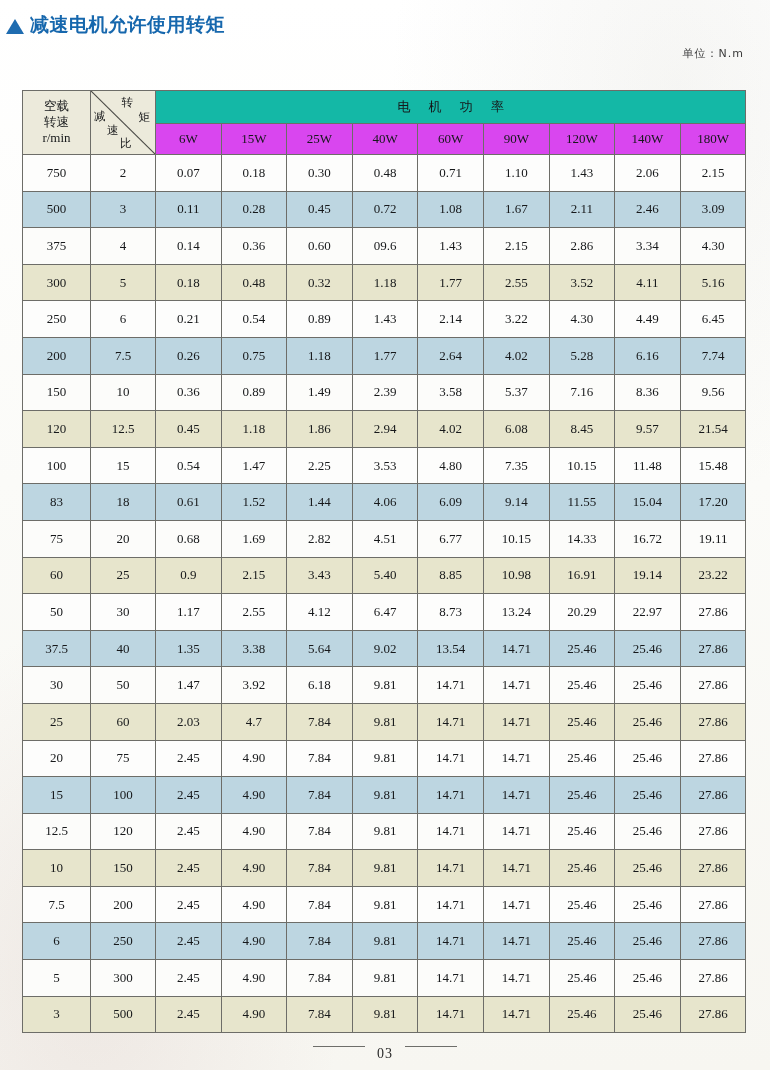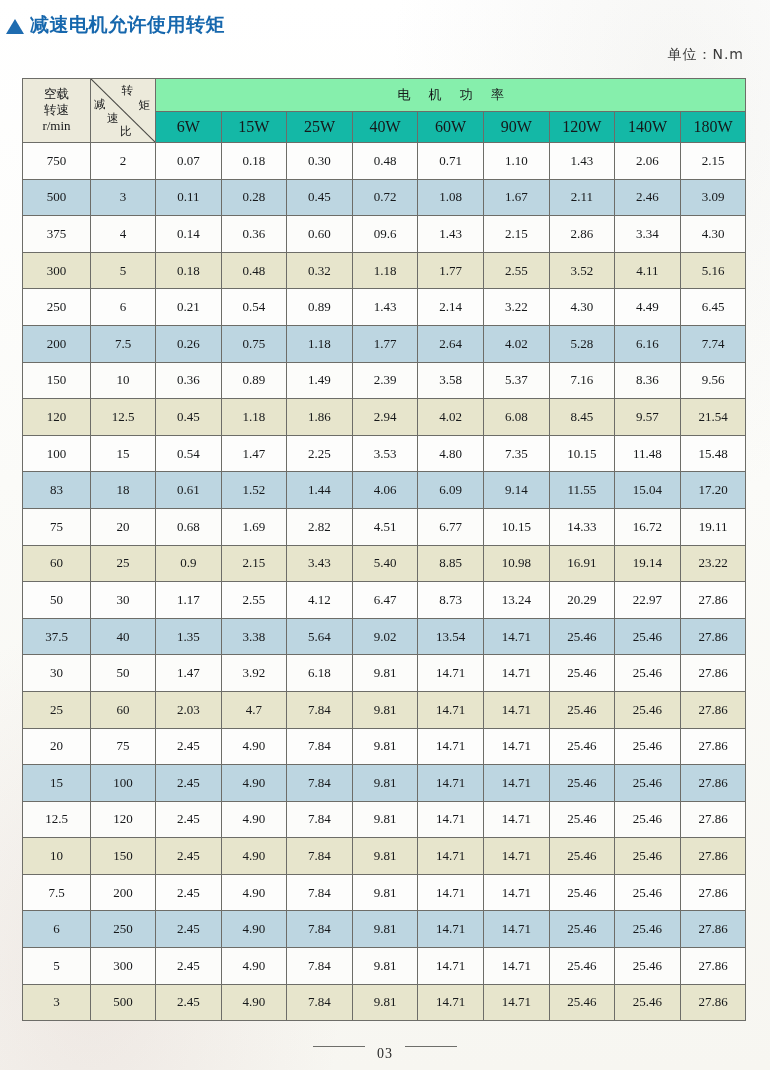--- a/index.html
+++ b/index.html
@@ -59,30 +59,30 @@
     letter-spacing: 0.5px;
     white-space: nowrap;
   }
 
   
   .unit-label {
     position: absolute;
     right: 26px;
     top: 46px;
     font-family: "DejaVu Sans", "Liberation Sans", sans-serif;
-    font-size: 14px;
+    font-size: 11px;
     color: #3a3a3a;
     letter-spacing: 1px;
   }
 
   
   .table-wrap {
     position: absolute;
     left: 22px;
-    top: 78px;
+    top: 90px;
     width: 596px;
   }
   table.spec {
     border-collapse: collapse;
     table-layout: fixed;
     width: 724px;
     font-size: 12.5px;
   }
   table.spec td, table.spec th {
     border: 1px solid #6d6d68;
@@ -92,27 +92,27 @@
     font-weight: normal;
     color: #16181a;
   }
   
   col.c-speed  { width: 68px; }
   col.c-ratio  { width: 65px; }
   col.c-pow    { width: 65.6px; }
 
   
   .hdr-cell {
-    background: #14b8a6;
+    background: #d946ef;
     height: 30px;
     font-family: "Liberation Serif", serif;
-    font-size: 16px;
+    font-size: 13px;
   }
   .hdr-group {
-    background: #86efac;
+    background: #14b8a6;
     height: 32px;
     font-family: "DejaVu Sans", "Liberation Sans", sans-serif;
     font-size: 13px;
     letter-spacing: 7px;
     text-indent: 7px;
     color: #17181a;
   }
   .hdr-left {
     background: #eceadb;
     height: 62px;

